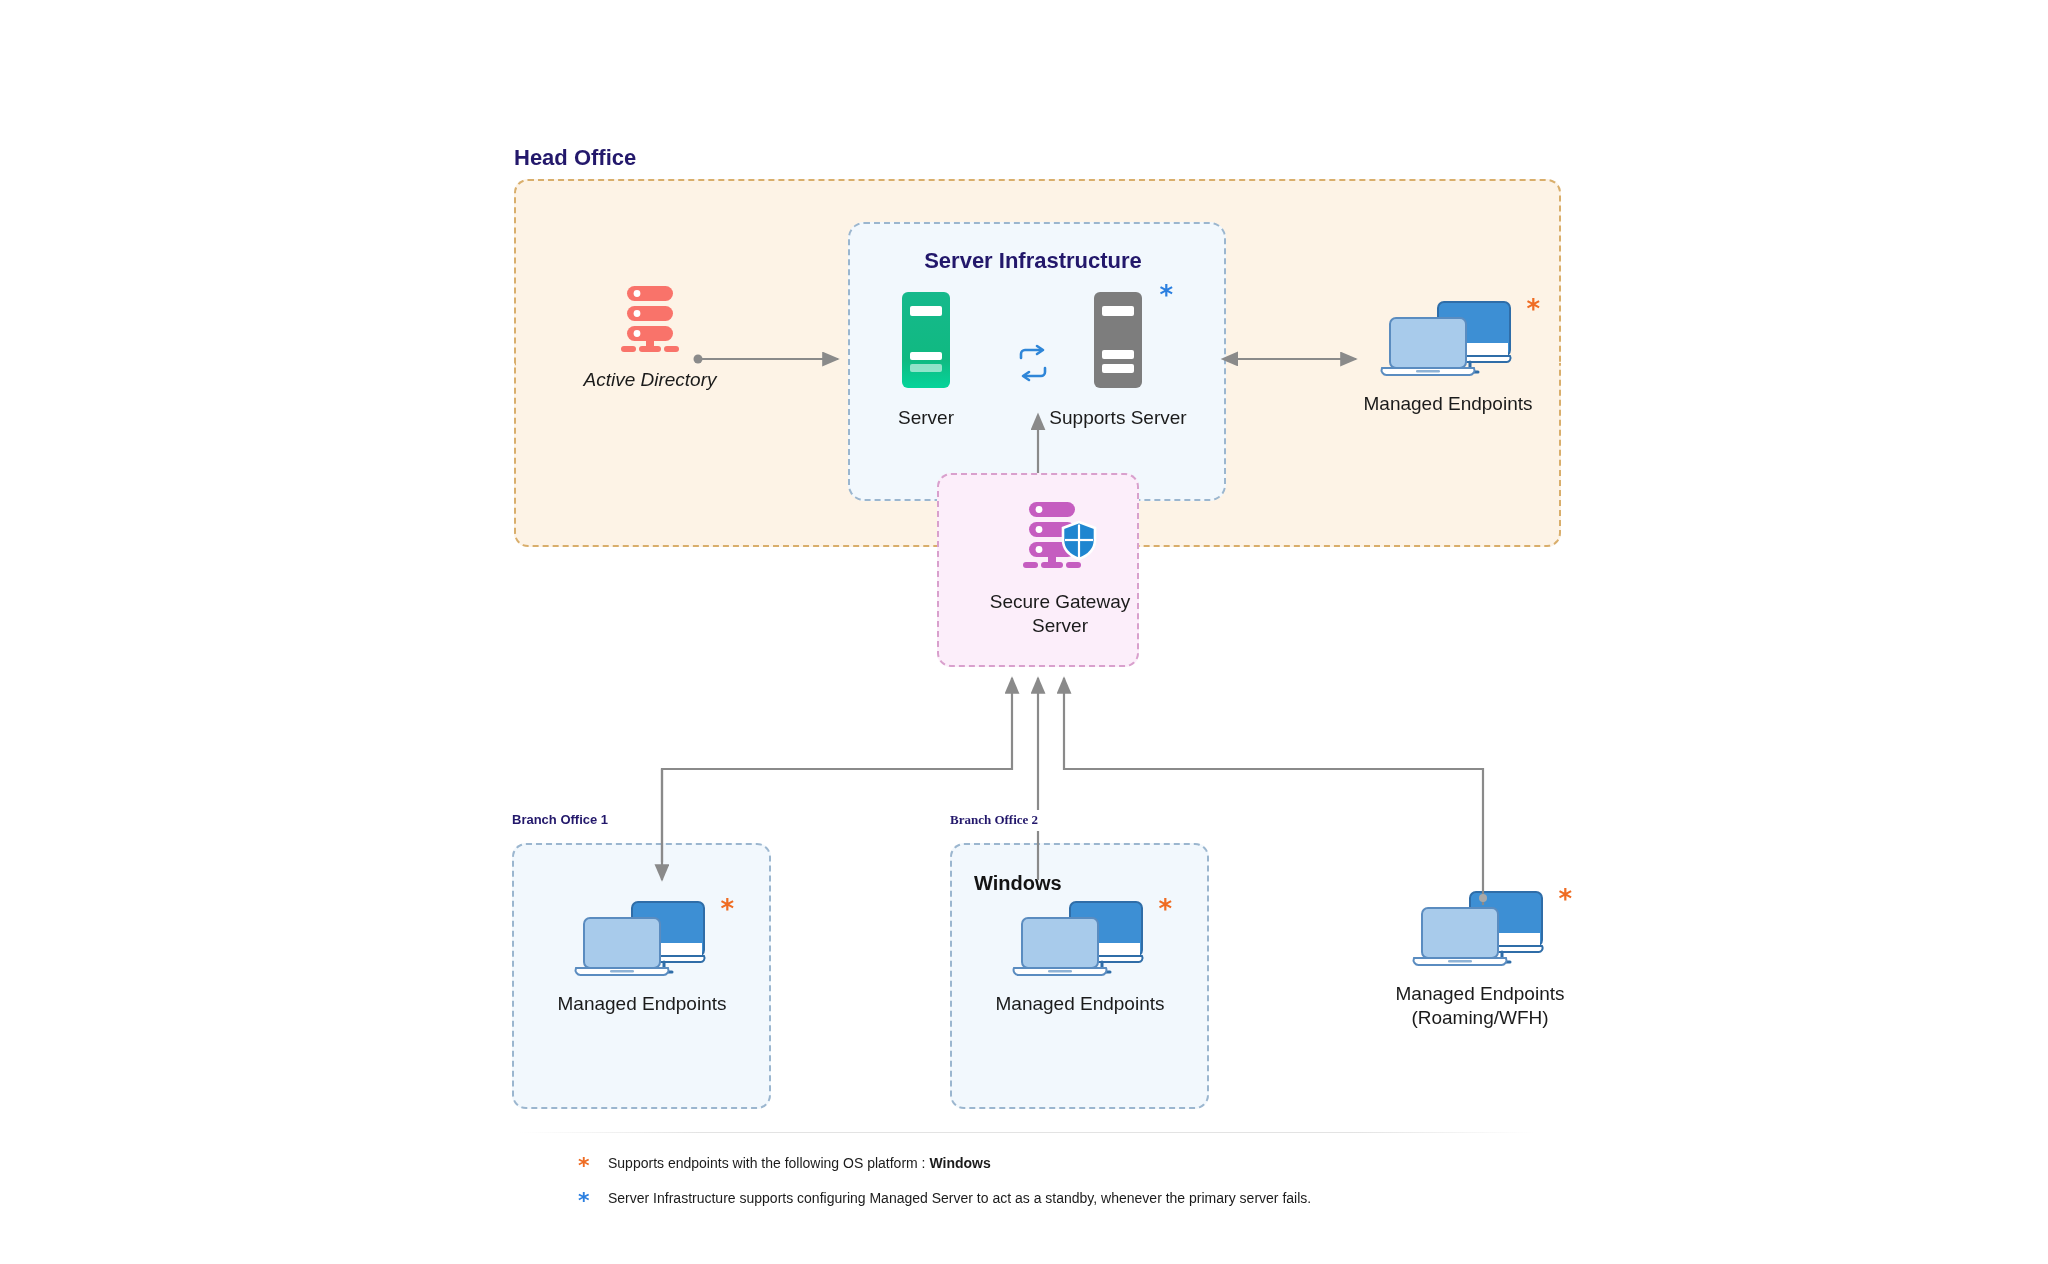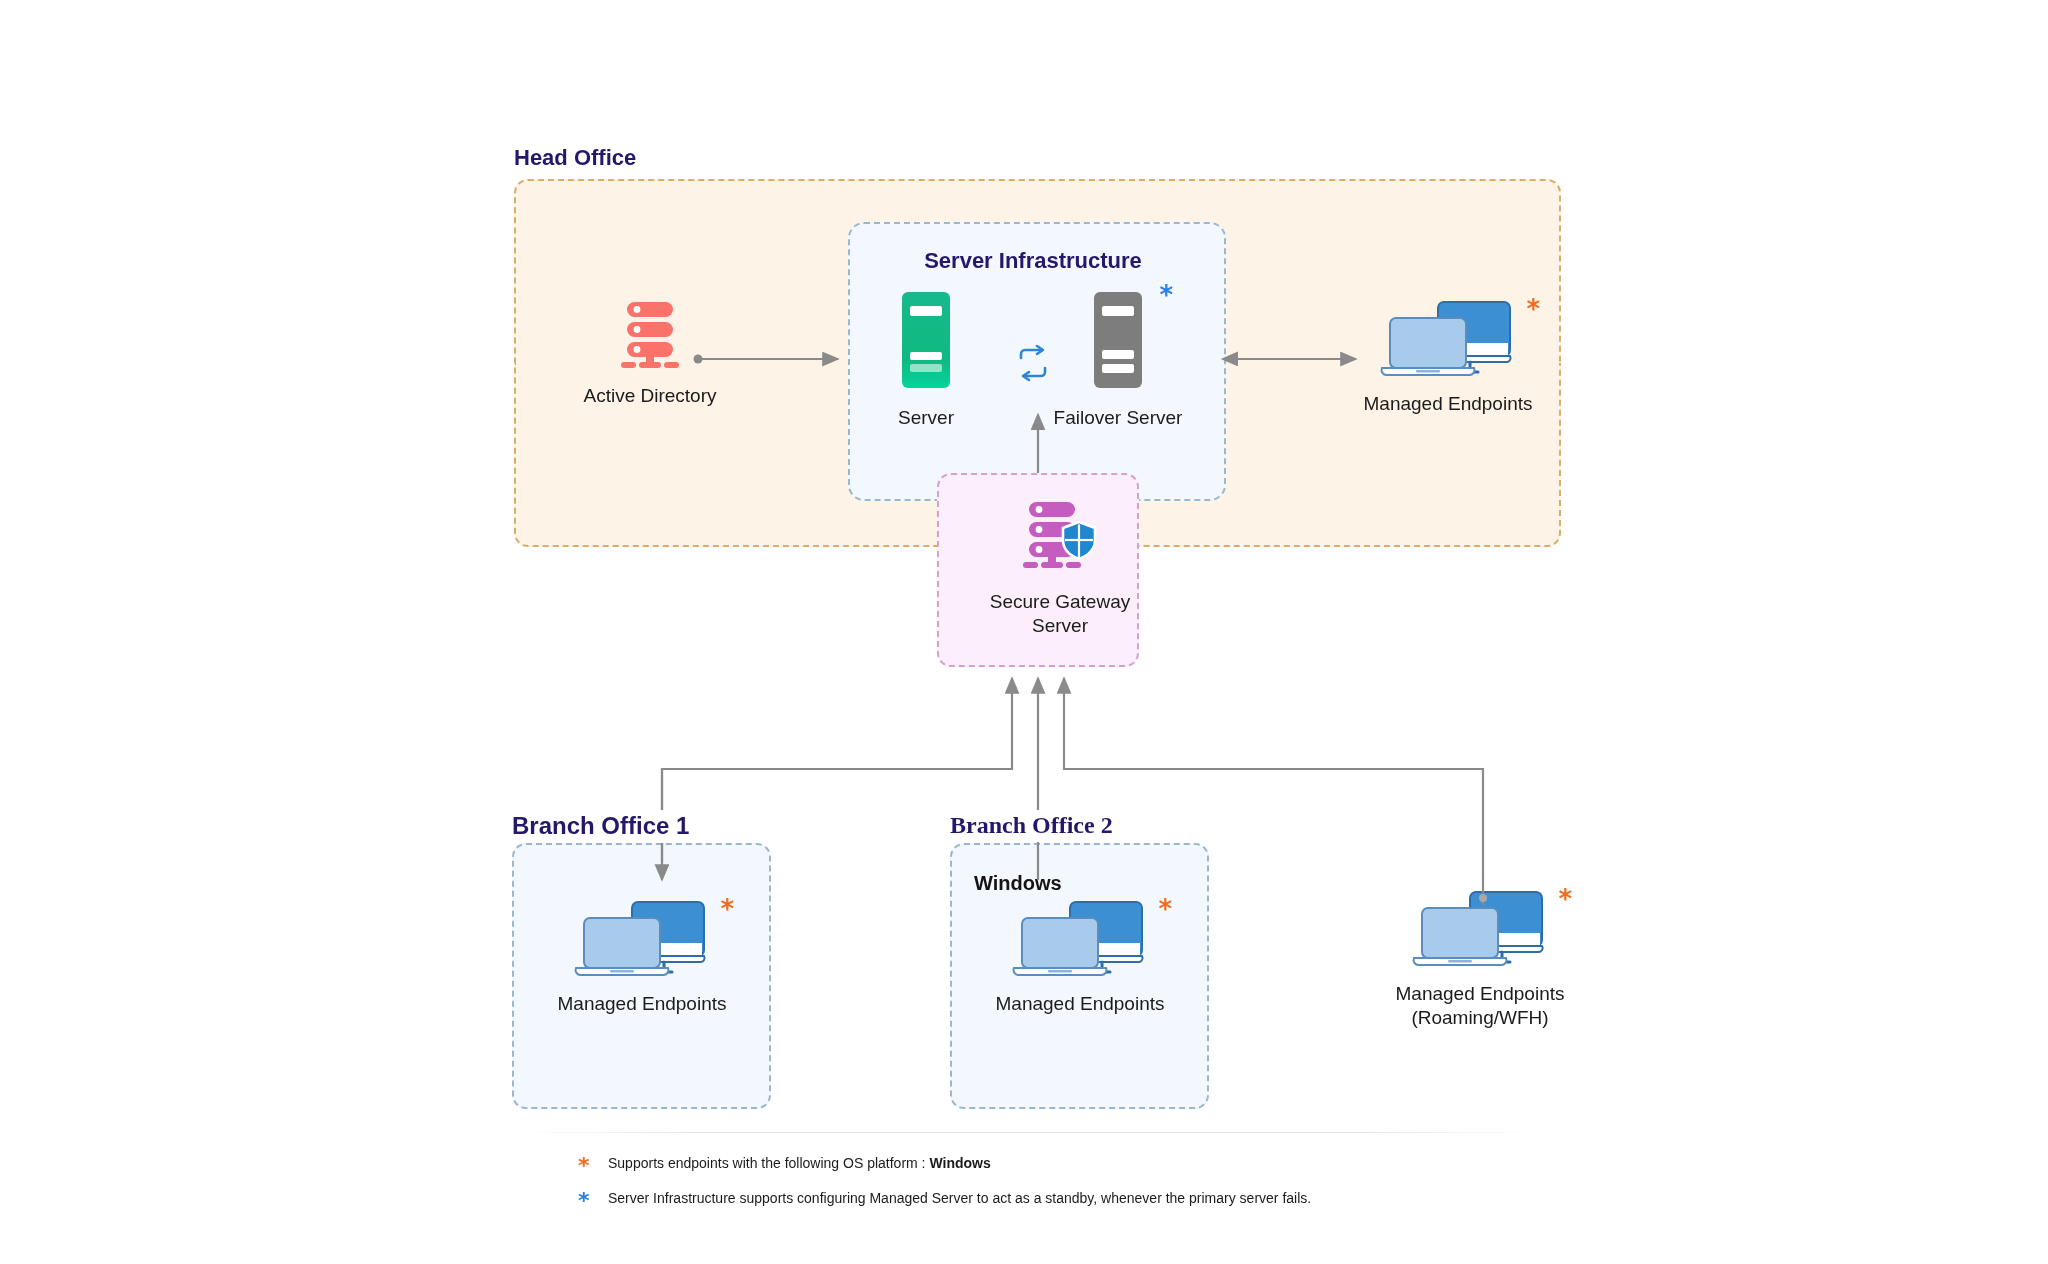--- a/index.html
+++ b/index.html
@@ -62,21 +62,21 @@
     font-weight: bold;
     white-space: nowrap;
   }
   .title-head { left: 514px; top: 145px; font-size: 22px; }
   .title-server {
     left: 848px; top: 248px; width: 370px;
     text-align: center; font-size: 22px;
   }
   .title-branch {
     background: #ffffff;
-    font-size: 24px;
+    font-size: 13px;
     padding: 2px 6px 3px 4px;
     z-index: 7;
   }
   .title-b1 { left: 508px; top: 810px; }
   .title-b2 { left: 946px; top: 810px; font-family: Liberation Serif, serif; }
 
   
   .node { position: absolute; text-align: center; }
   .node-label {
     font-size: 19px; color: #1b1b1b; line-height: 1.25;
@@ -86,21 +86,21 @@
 
   .star {
     position: absolute;
     font-size: 26px; font-weight: bold; line-height: 1;
     font-family: "DejaVu Sans", sans-serif;
   }
   .star-orange { color: #ef6c23; }
   .star-blue { color: #2b7fe0; }
 
   
-  .n-ad      { left: 560px;  top: 300px;  width: 180px; }
+  .n-ad      { left: 560px;  top: 284px;  width: 180px; font-style: italic; }
   .n-server  { left: 866px;  top: 292px;  width: 120px; }
   .n-failover{ left: 1038px; top: 292px;  width: 160px; }
   .n-sync    { left: 1008px; top: 343px;  width: 50px;  }
   .n-gw      { left: 937px;  top: 500px;  width: 202px; padding-left: 44px; }
   .n-me-head { left: 1348px; top: 300px;  width: 200px; }
   .n-me-b1   { left: 542px;  top: 900px;  width: 200px; }
   .n-me-b2   { left: 980px;  top: 900px;  width: 200px; }
   .n-me-roam { left: 1380px; top: 890px;  width: 200px; }
 
   .windows-tag {
@@ -216,21 +216,21 @@
   <div class="node n-failover">
     <div class="icon-wrap">
       <svg width="54" height="98" viewBox="0 0 54 98">
         <rect x="3" y="0" width="48" height="96" rx="6" fill="#7d7d7d"></rect>
         <rect x="11" y="14" width="32" height="10" rx="2" fill="#ffffff"></rect>
         <rect x="11" y="58" width="32" height="9" rx="2" fill="#ffffff"></rect>
         <rect x="11" y="72" width="32" height="9" rx="2" fill="#ffffff"></rect>
       </svg>
       <span class="star star-orange star-blue" style="right:-28px; top:-10px;">*</span>
     </div>
-    <div class="node-label" style="margin-top:12px">Failover Server</div>
+    <div class="node-label" style="margin-top:12px">Supports Server</div>
   </div>
 
   <div class="node n-sync">
     <div class="icon-wrap">
       <svg width="40" height="40" viewBox="0 0 40 40" fill="none" stroke="#2f86d8" stroke-width="2.6" stroke-linecap="round" stroke-linejoin="round">
         <path d="M8,15 V11 a4,4 0 0 1 4,-4 H28"></path>
         <path d="M24,3 L30,7 L24,11"></path>
         <path d="M32,25 V29 a4,4 0 0 1 -4,4 H12"></path>
         <path d="M16,37 L10,33 L16,29"></path>
       </svg>

